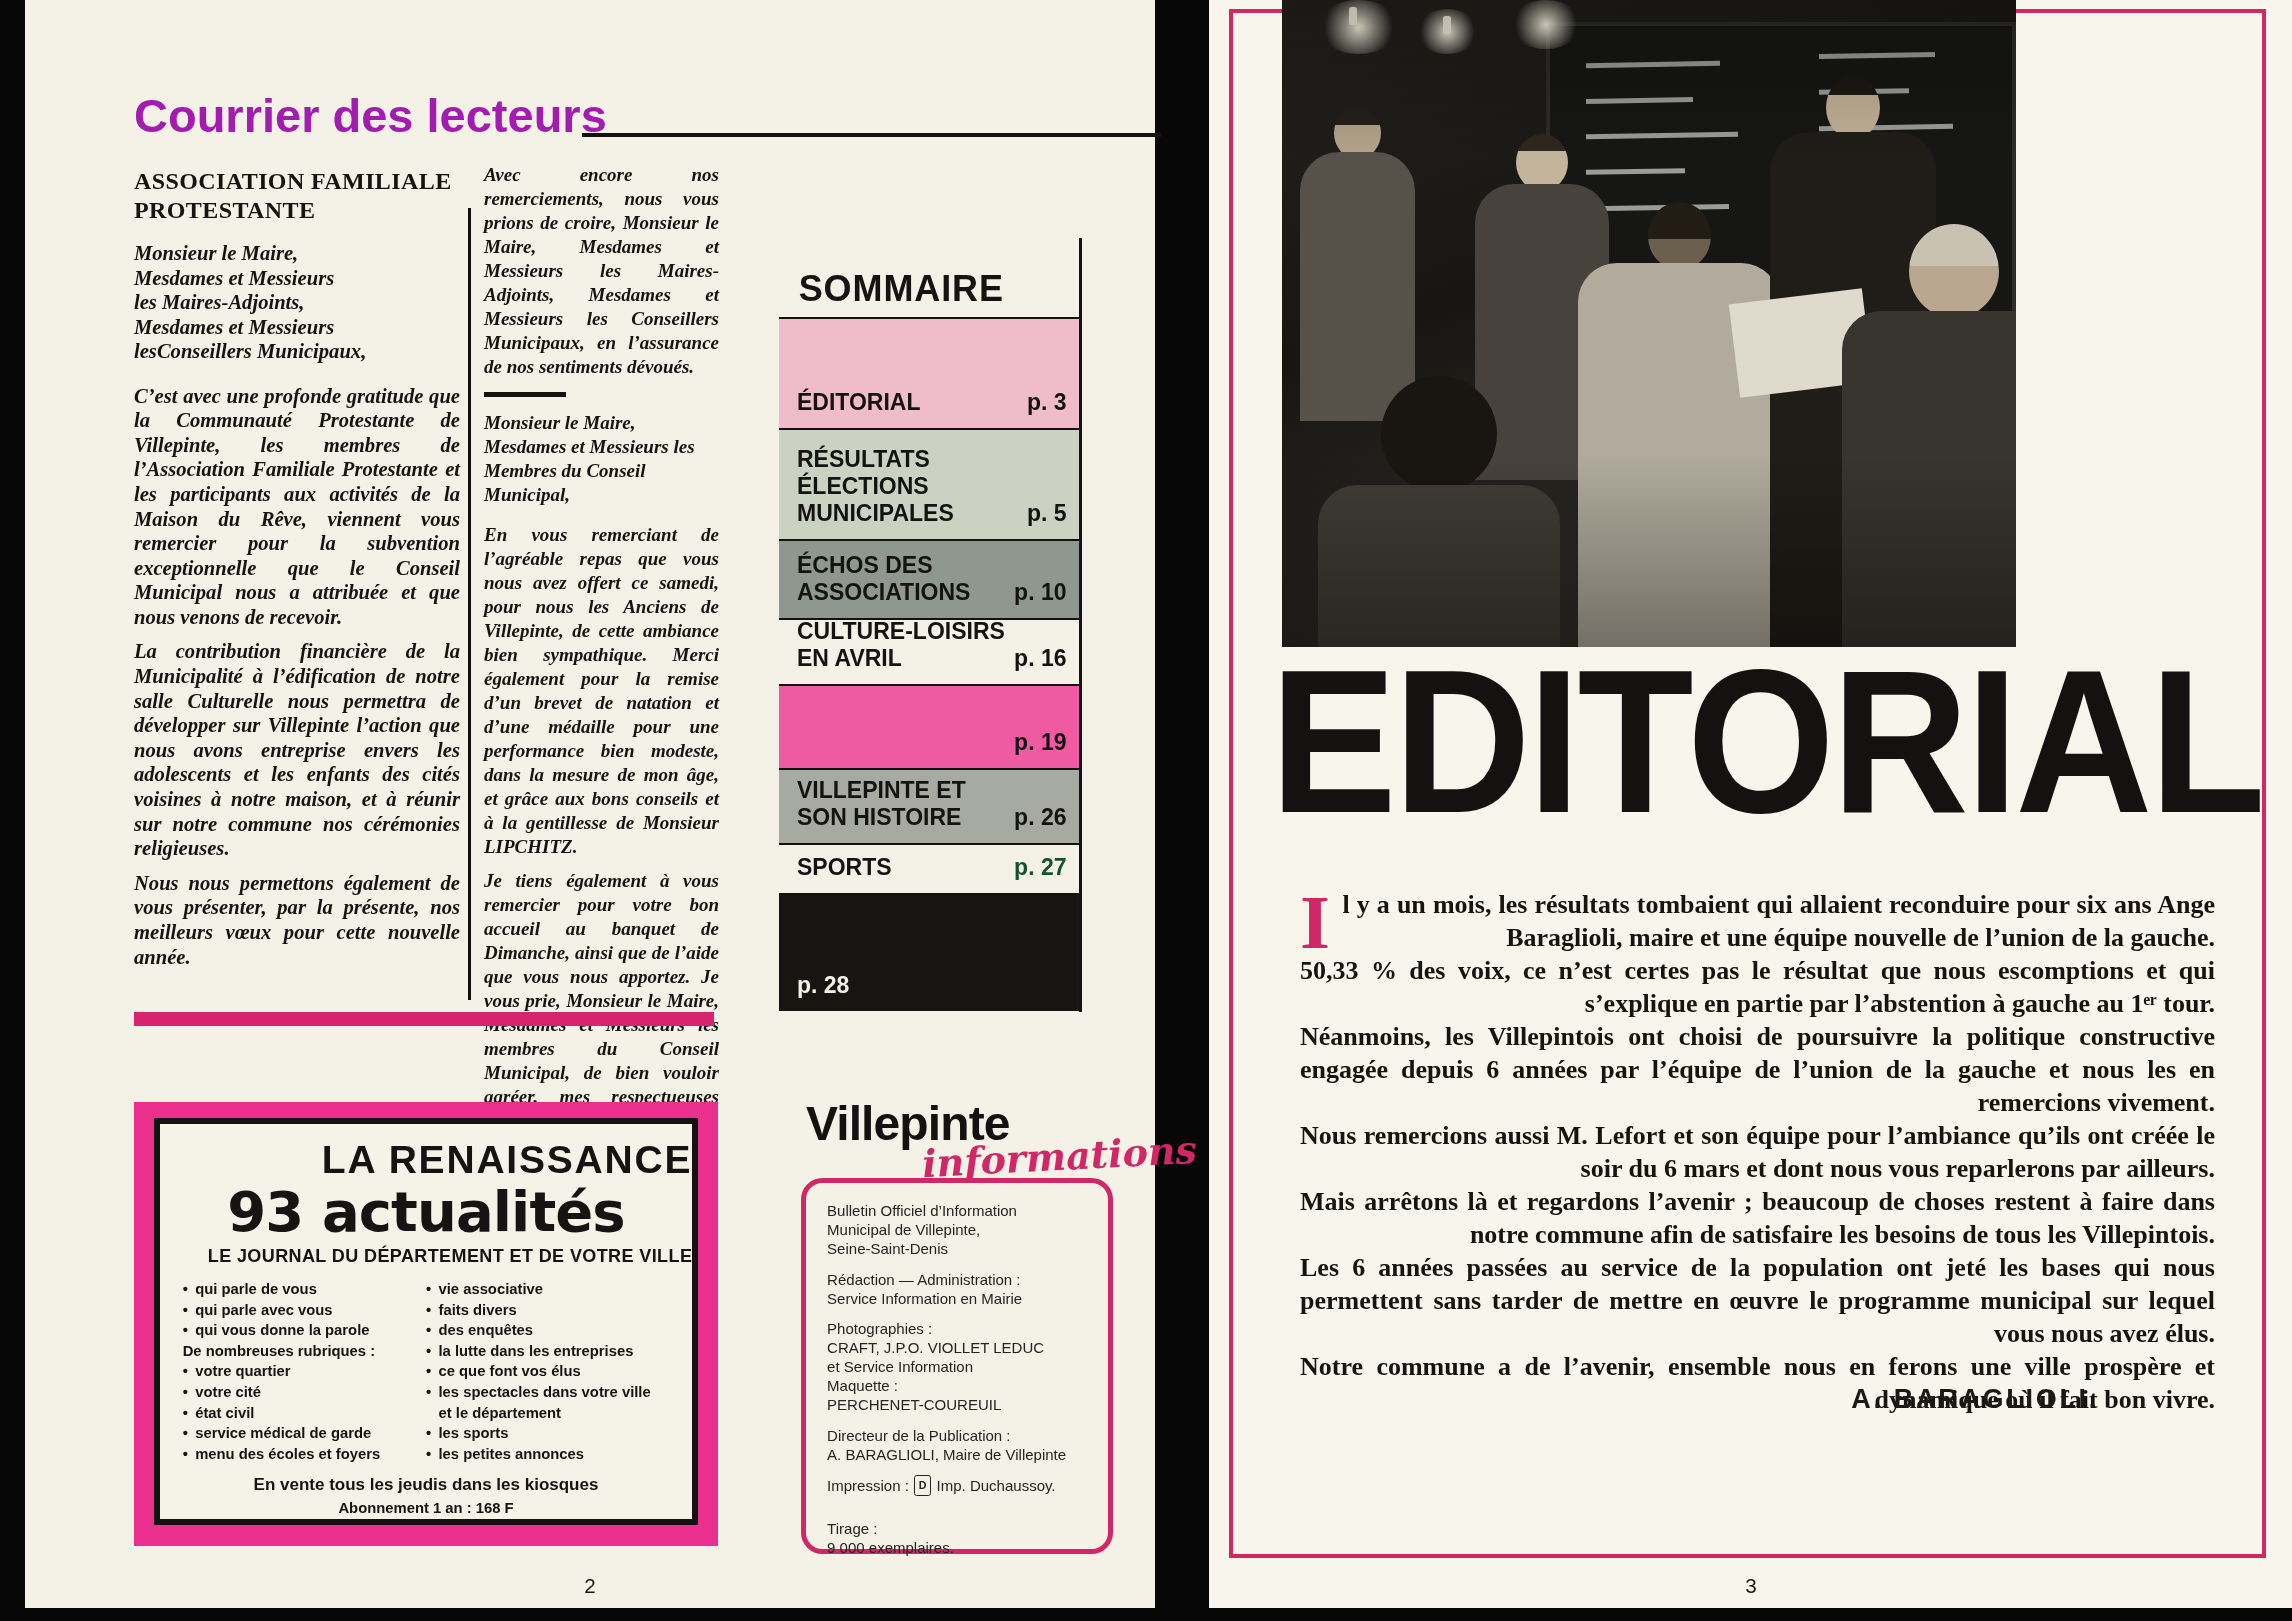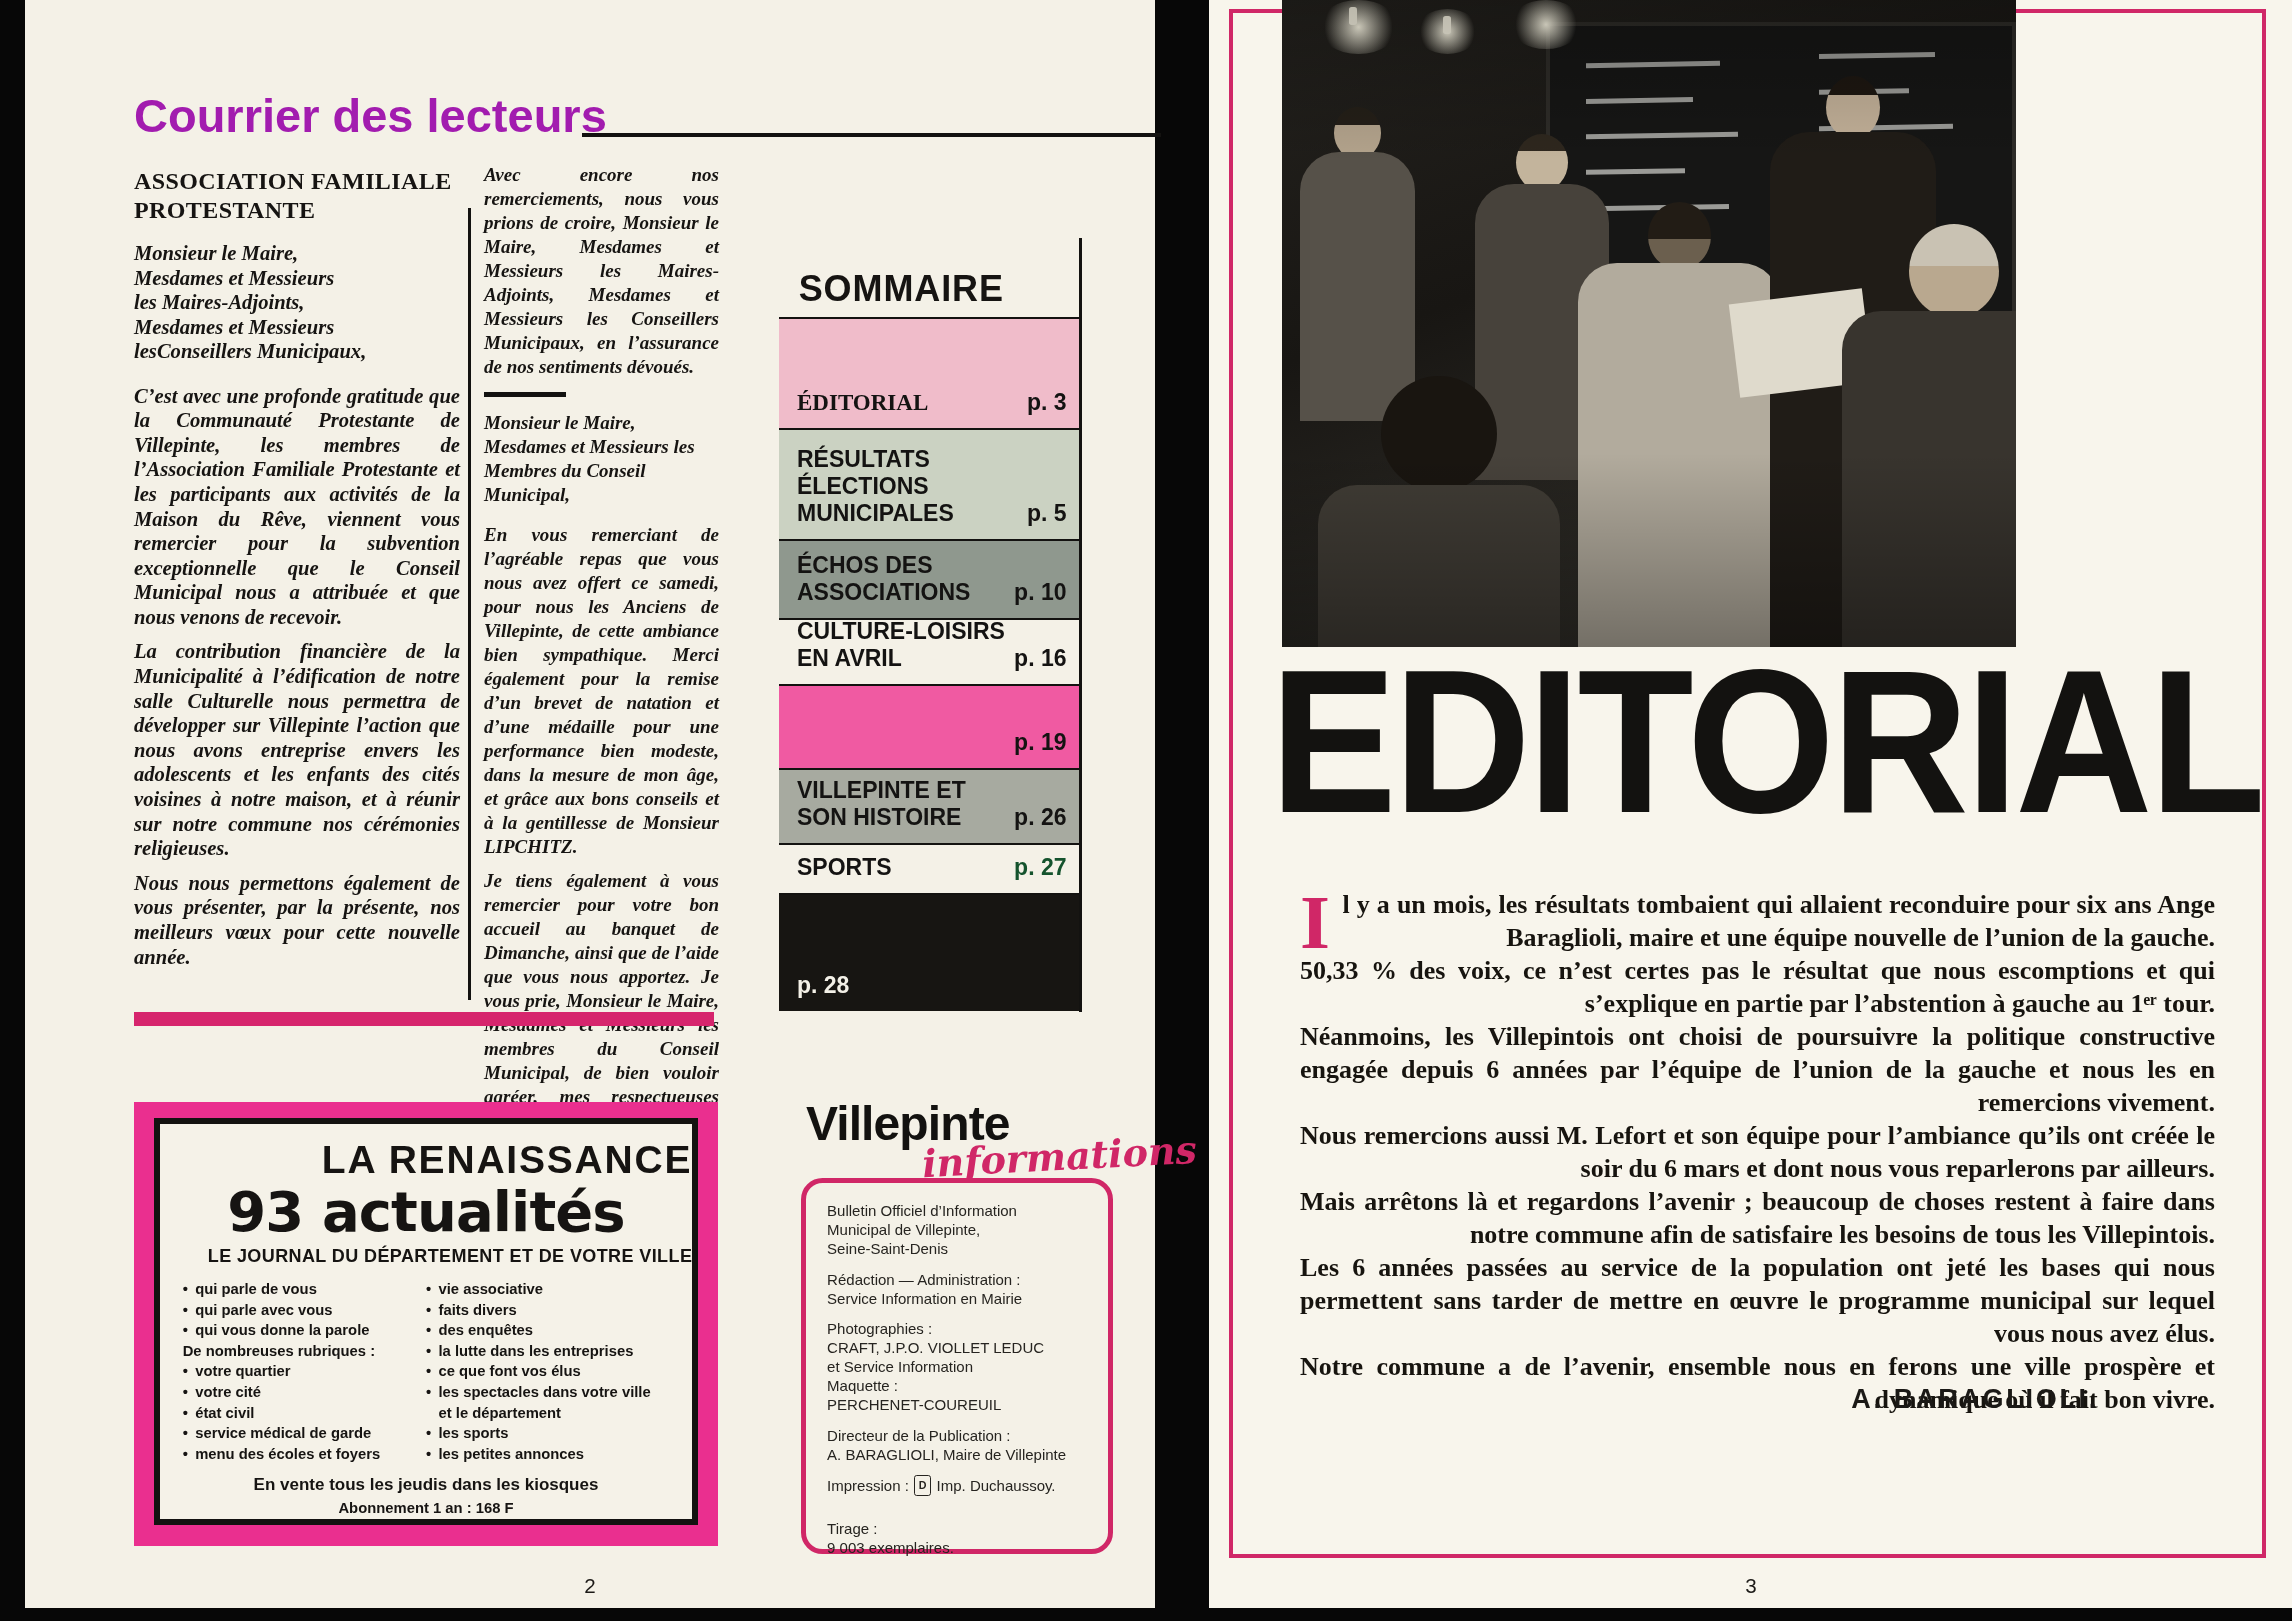--- a/index.html
+++ b/index.html
@@ -136,21 +136,21 @@
     <p>En vous remerciant de l’agréable repas que vous nous avez offert ce samedi, pour nous les Anciens de Villepinte, de cette ambiance bien sympathique. Merci également pour la remise d’un brevet de natation et d’une médaille pour une performance bien modeste, dans la mesure de mon âge, et grâce aux bons conseils et à la gentillesse de Monsieur LIPCHITZ.</p>
     <p>Je tiens également à vous remercier pour votre bon accueil au banquet de Dimanche, ainsi que de l’aide que vous nous apportez. Je vous prie, Monsieur le Maire, Mesdames et Messieurs les membres du Conseil Municipal, de bien vouloir agréer, mes respectueuses salutations.</p>
     <div class="sig">M. MOIGNAL</div>
   </div>
 
   <div class="pinkbar"></div>
 
   <div class="sommaire">
     <div class="som-title">SOMMAIRE</div>
     <div class="som-item" style="background: rgb(240, 188, 202);">
-      <span class="som-label pre" style="color: rgb(20, 19, 18); font-family: Liberation Serif, serif;">ÉDITORIAL</span>
+      <span class="som-label pre" style="color: rgb(20, 19, 18);">ÉDITORIAL</span>
       <span class="som-page" style="color: rgb(20, 19, 18);">p. 3</span>
     </div>
     <div class="som-item" style="background: rgb(203, 210, 194);">
       <span class="som-label pre" style="color: rgb(20, 19, 18);">RÉSULTATS
 ÉLECTIONS
 MUNICIPALES</span>
       <span class="som-page" style="color: rgb(20, 19, 18);">p. 5</span>
     </div>
     <div class="som-item" style="background: rgb(143, 152, 142);">
       <span class="som-label pre" style="color: rgb(20, 19, 18);">ÉCHOS DES
@@ -230,21 +230,21 @@
       <div class="mh-block pre">Maquette :
 PERCHENET-COUREUIL</div>
       <div class="mh-block pre">Directeur de la Publication :
 A. BARAGLIOLI, Maire de Villepinte</div>
       <div class="mh-impression">
         <span>Impression :</span>
         <span class="mh-logo">D</span>
         <span>Imp. Duchaussoy.</span>
       </div>
       <div class="mh-tirage pre">Tirage :
-9 003 exemplaires.</div>
+9 000 exemplaires.</div>
     </div>
   </div>
 
   <div class="pagenum">2</div>
 </div>
 
 <div class="page page-right">
 
   <div class="frame"></div>
 

